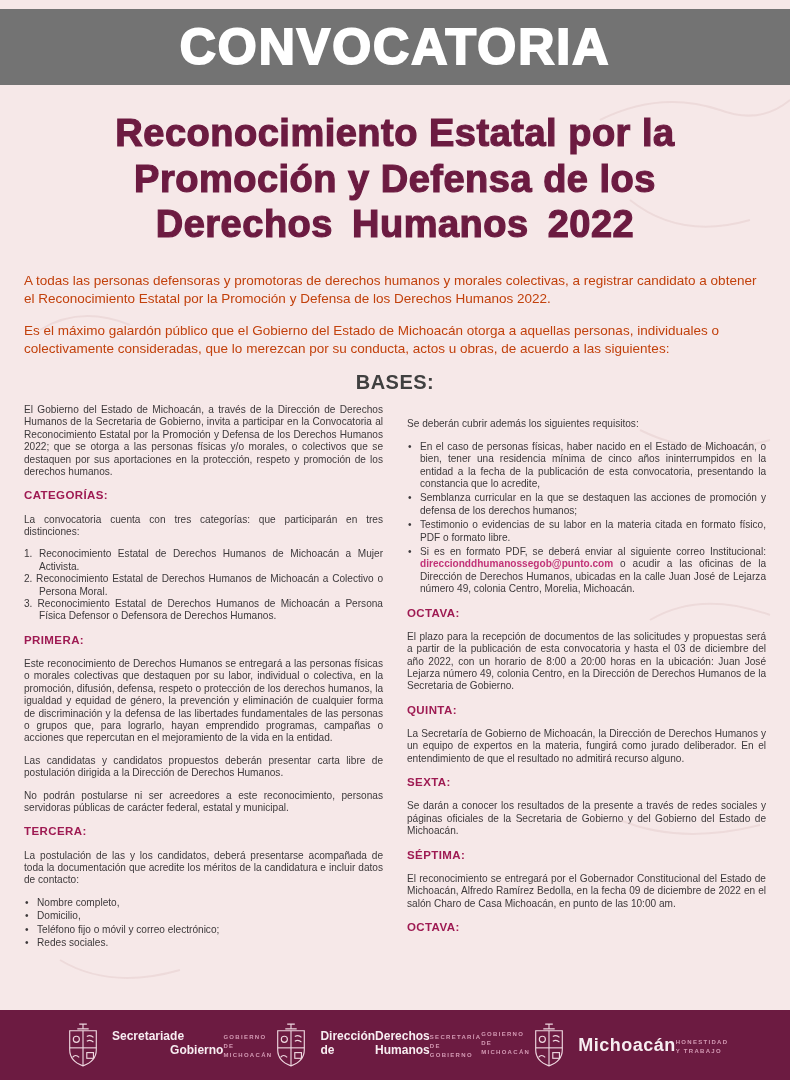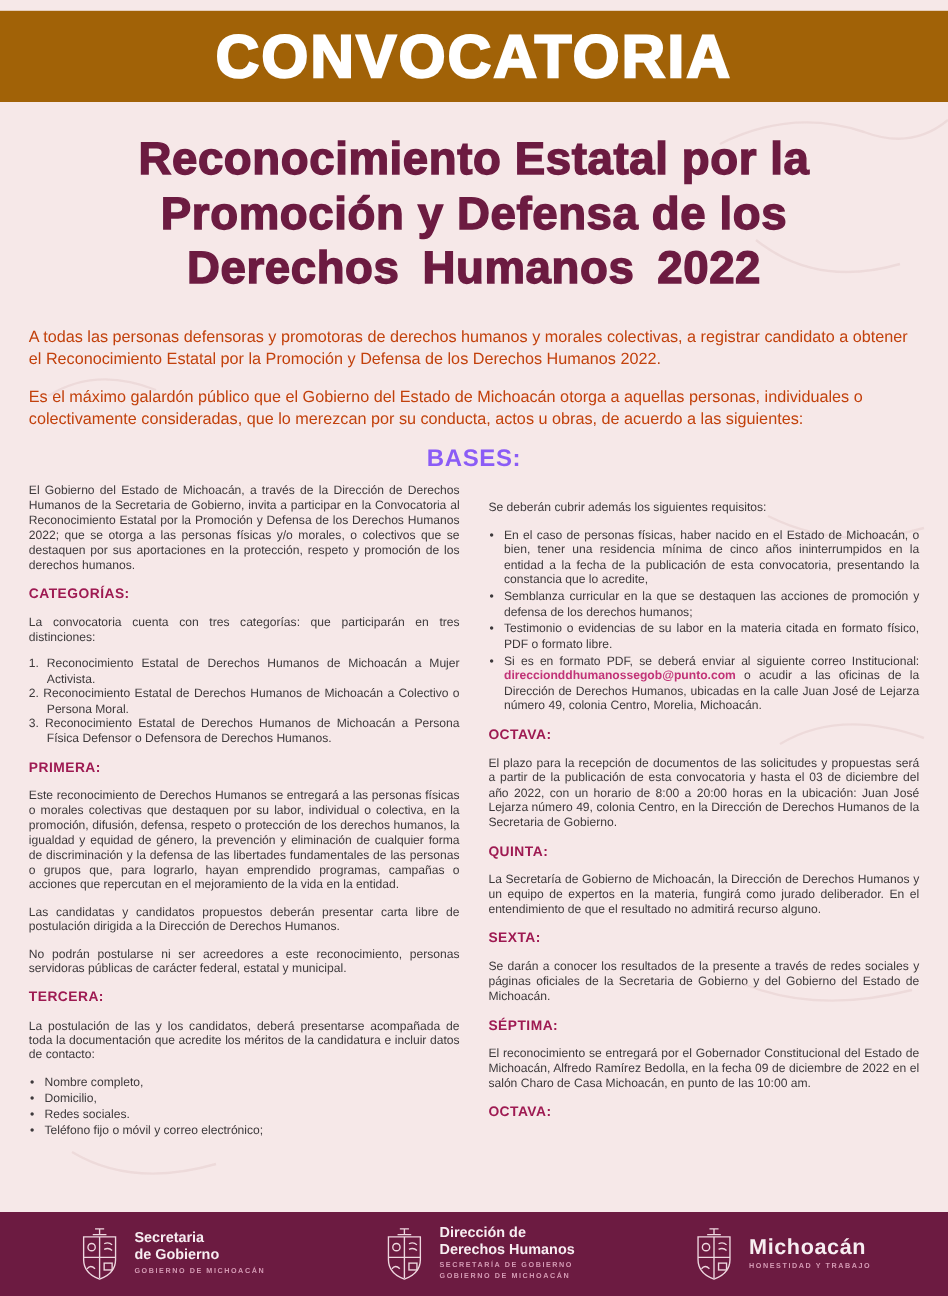--- a/index.html
+++ b/index.html
@@ -3,47 +3,47 @@
 <meta charset="utf-8">
 <style>
   * { margin:0; padding:0; box-sizing:border-box; }
   html,body { width:790px; }
   body { font-family:"Liberation Sans", sans-serif; }
   .page { position:relative; width:790px; height:1080px; background:#f6e8e8; overflow:hidden; }
 
   .watermark { position:absolute; inset:0; pointer-events:none; opacity:.55; }
 
   .top-strip { height:9px; }
-  .banner { position:relative; height:76px; background:#a16207; display:flex; align-items:center; justify-content:center; }
+  .banner { position:relative; height:76px; background:#737373; display:flex; align-items:center; justify-content:center; }
   .banner-text { color:#ffffff; font-size:50px; font-weight:bold; letter-spacing:2px; -webkit-text-stroke:2px #ffffff; }
 
   .title { margin-top:26px; text-align:center; color:#6c1b41; font-weight:bold; font-size:38px; line-height:1.2; letter-spacing:.5px; -webkit-text-stroke:1.2px #6c1b41; }
 
   .intro { margin:24px 24px 0; color:#c2410c; font-size:13.5px; line-height:1.32; }
   .intro p + p { margin-top:15px; }
 
-  .bases-heading { margin-top:13px; text-align:center; color:#8b5cf6; font-size:20px; font-weight:bold; letter-spacing:.5px; }
+  .bases-heading { margin-top:13px; text-align:center; color:#404040; font-size:20px; font-weight:bold; letter-spacing:.5px; }
 
   .columns { display:flex; gap:24px; margin:10px 24px 0;align-items:center; }
   .col { flex:1; color:#3d393b; font-size:10.1px; line-height:1.23; }
   .col p { text-align:justify; margin-bottom:10px; }
   .sec-heading { color:#9e1a52; font-weight:bold; font-size:11.5px; letter-spacing:.4px; margin:4px 0 11px; }
   .num-item, .bullet-item { text-align:justify; }
   .num-item { padding-left:15px; text-indent:-15px; }
   .bullet-item { position:relative; padding-left:13px; margin-bottom:2px; }
   .bullet-item::before { content:"•"; position:absolute; left:1px; top:0; }
   .bullet-list { margin-bottom:10px; }
   .bullet-list.spaced .bullet-item { margin-bottom:1px; }
   .email-link { color:#c13377; font-weight:bold; }
   .num-list { margin-bottom:10px; }
 
   .footer { position:absolute; left:0; bottom:0; width:790px; height:70px; background:#6c1b41; display:flex; align-items:center; justify-content:space-between; padding:0 64px; }
   .logo { display:flex; align-items:center; gap:10px; }
   .crest { flex:0 0 auto; }
-  .logo-text { display:flex; flex-direction:column; }
+  .logo-text { display:flex; flex-direction:row; }
   .logo-title { color:#f7edf1; font-weight:bold; font-size:12px; line-height:1.15; }
   .logo-title.big { font-size:18px; letter-spacing:.5px; }
   .logo-sub { color:#d49ab4; font-size:6px; letter-spacing:1.3px; font-weight:bold; margin-top:3px; line-height:1.5; }
 </style>
 </head>
 <body>
 
 <div class="page">
 
   <svg class="watermark" width="790" height="1080" viewBox="0 0 790 1080" xmlns="http://www.w3.org/2000/svg">
@@ -96,22 +96,22 @@
 
       <p>Las candidatas y candidatos propuestos deberán presentar carta libre de postulación dirigida a la Dirección de Derechos Humanos.</p>
       <p>No podrán postularse ni ser acreedores a este reconocimiento, personas servidoras públicas de carácter federal, estatal y municipal.</p>
 
       <div class="sec-heading">TERCERA:</div>
       <p>La postulación de las y los candidatos, deberá presentarse acompañada de toda la documentación que acredite los méritos de la candidatura e incluir datos de contacto:</p>
 
       <div class="bullet-list spaced">
         <div class="bullet-item">Nombre completo,</div>
         <div class="bullet-item">Domicilio,</div>
+        <div class="bullet-item">Teléfono fijo o móvil y correo electrónico;</div>
         <div class="bullet-item">Redes sociales.</div>
-        <div class="bullet-item">Teléfono fijo o móvil y correo electrónico;</div>
       </div>
     </div>
 
     <div class="col">
       <p>Se deberán cubrir además los siguientes requisitos:</p>
 
       <div class="bullet-list">
         <div class="bullet-item">En el caso de personas físicas, haber nacido en el Estado de Michoacán, o bien, tener una residencia mínima de cinco años ininterrumpidos en la entidad a la fecha de la publicación de esta convocatoria, presentando la constancia que lo acredite,</div>
         <div class="bullet-item">Semblanza curricular en la que se destaquen las acciones de promoción y defensa de los derechos humanos;</div>
         <div class="bullet-item">Testimonio o evidencias de su labor en la materia citada en formato físico, PDF o formato libre.</div>

